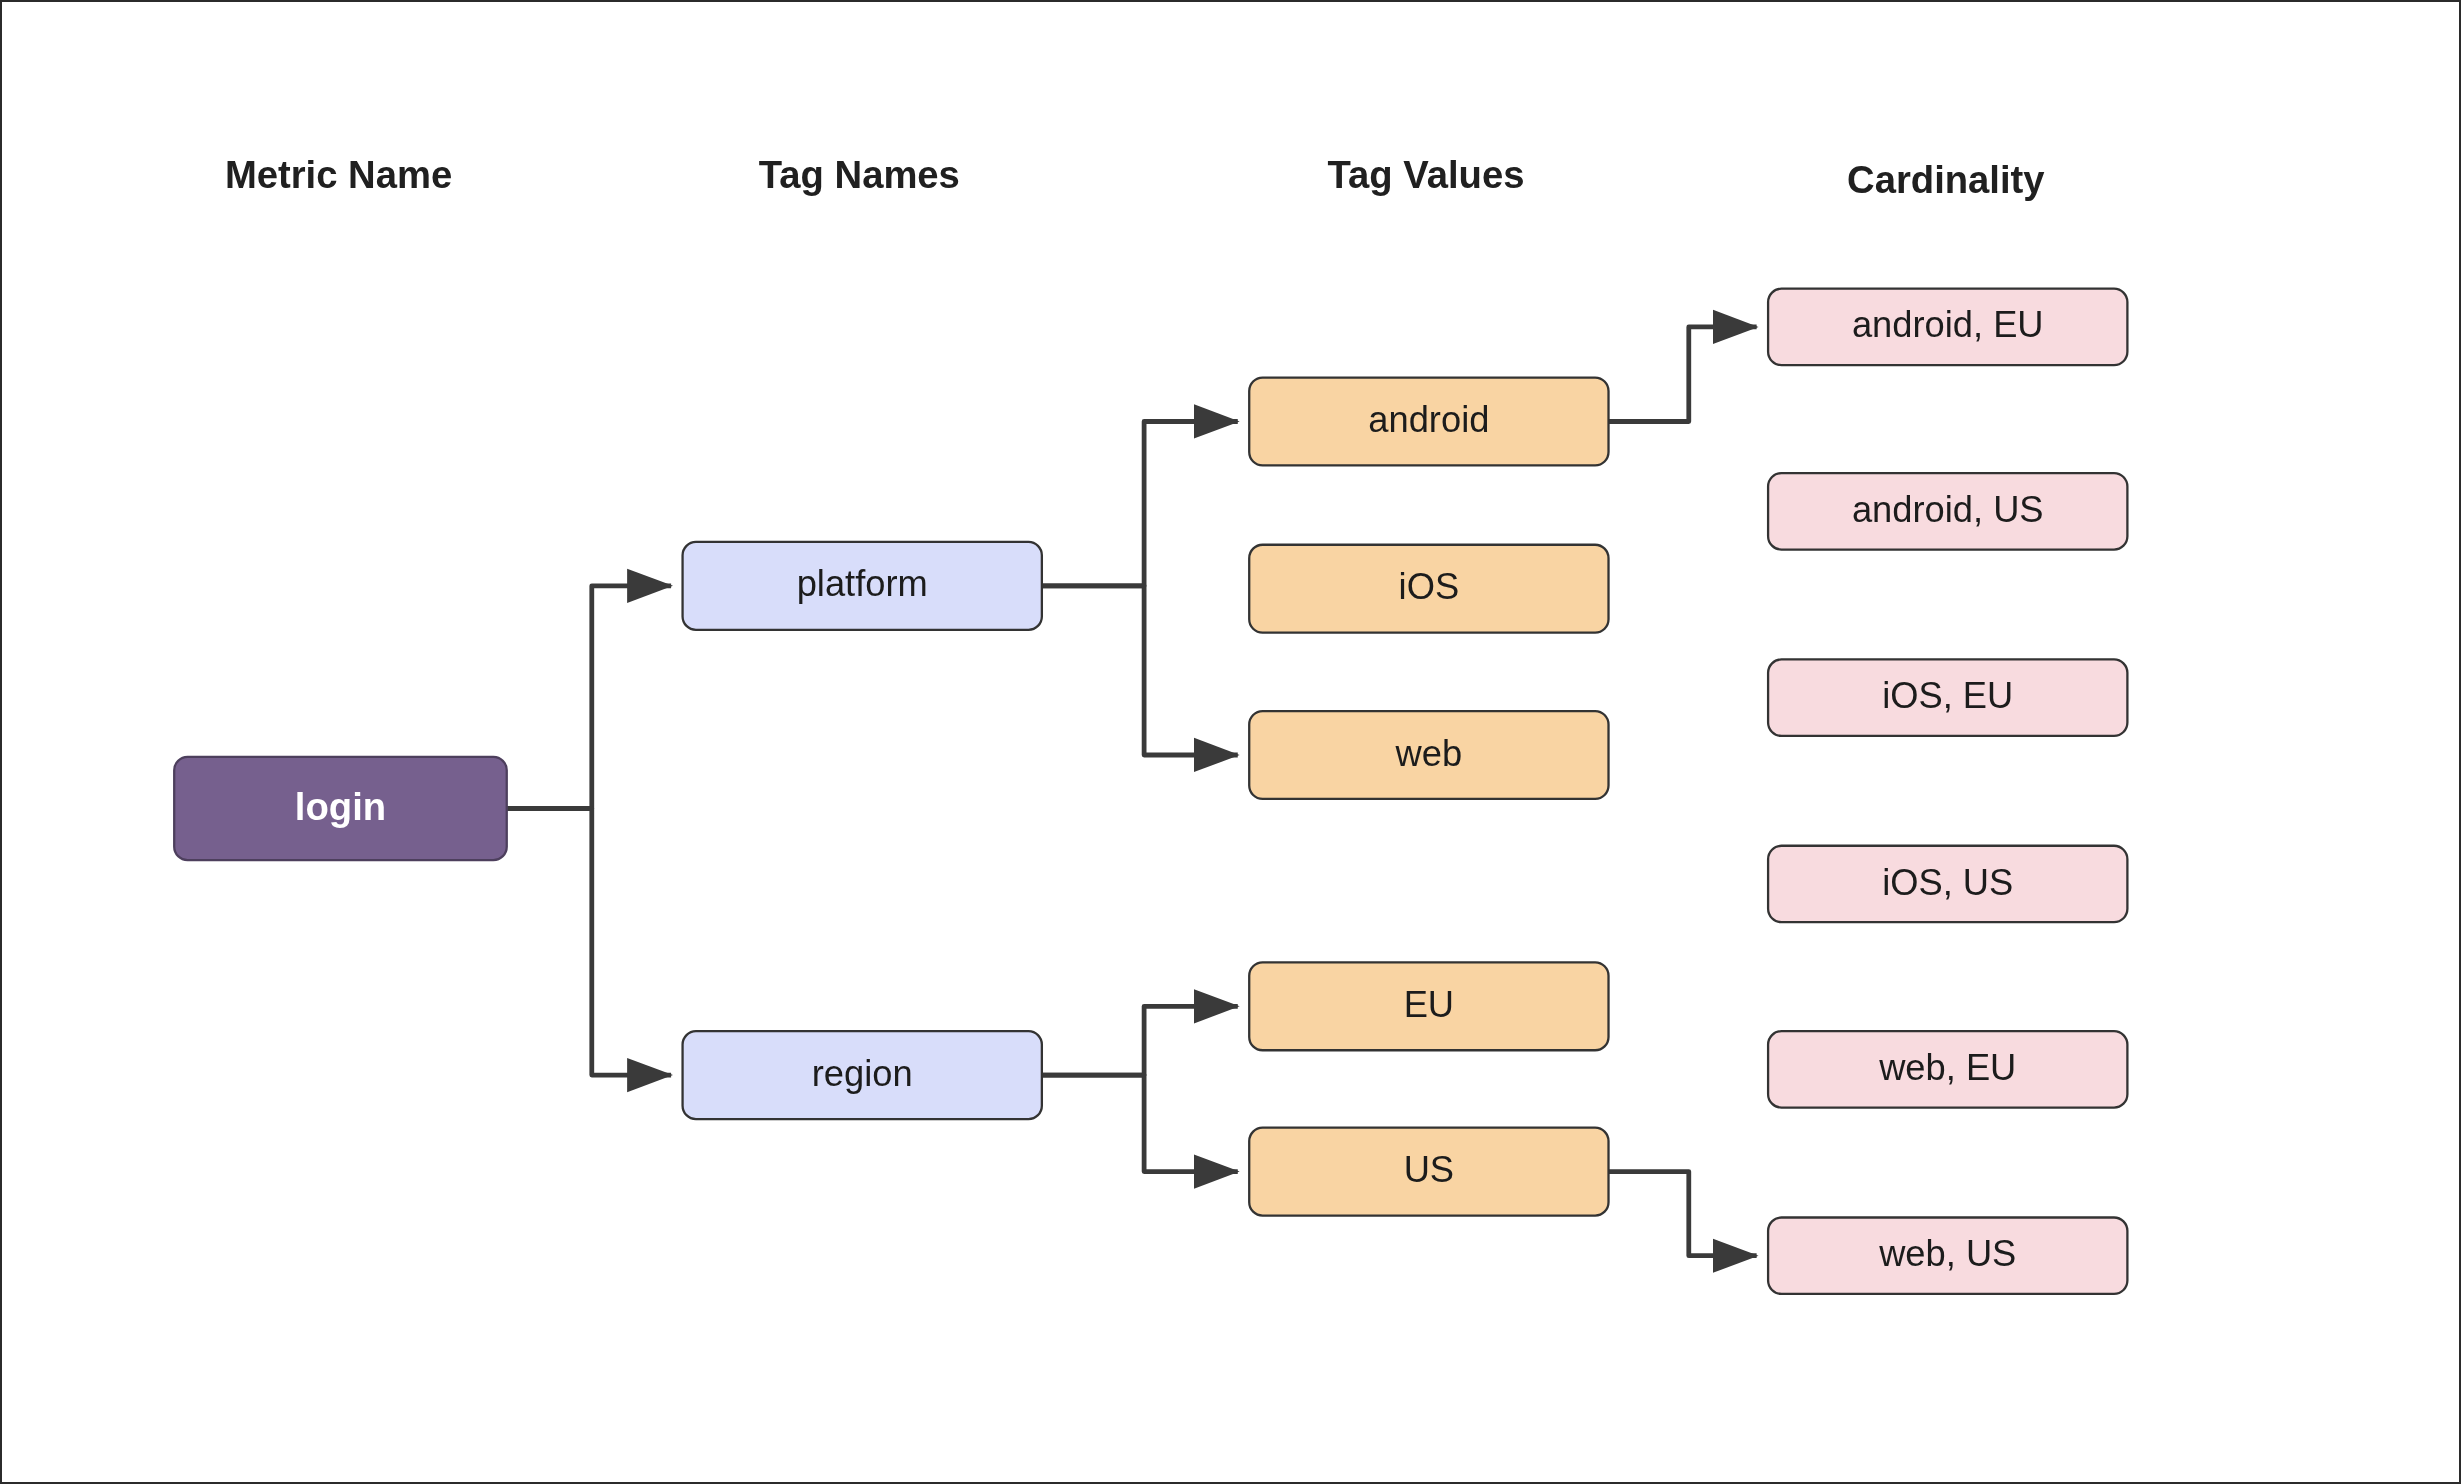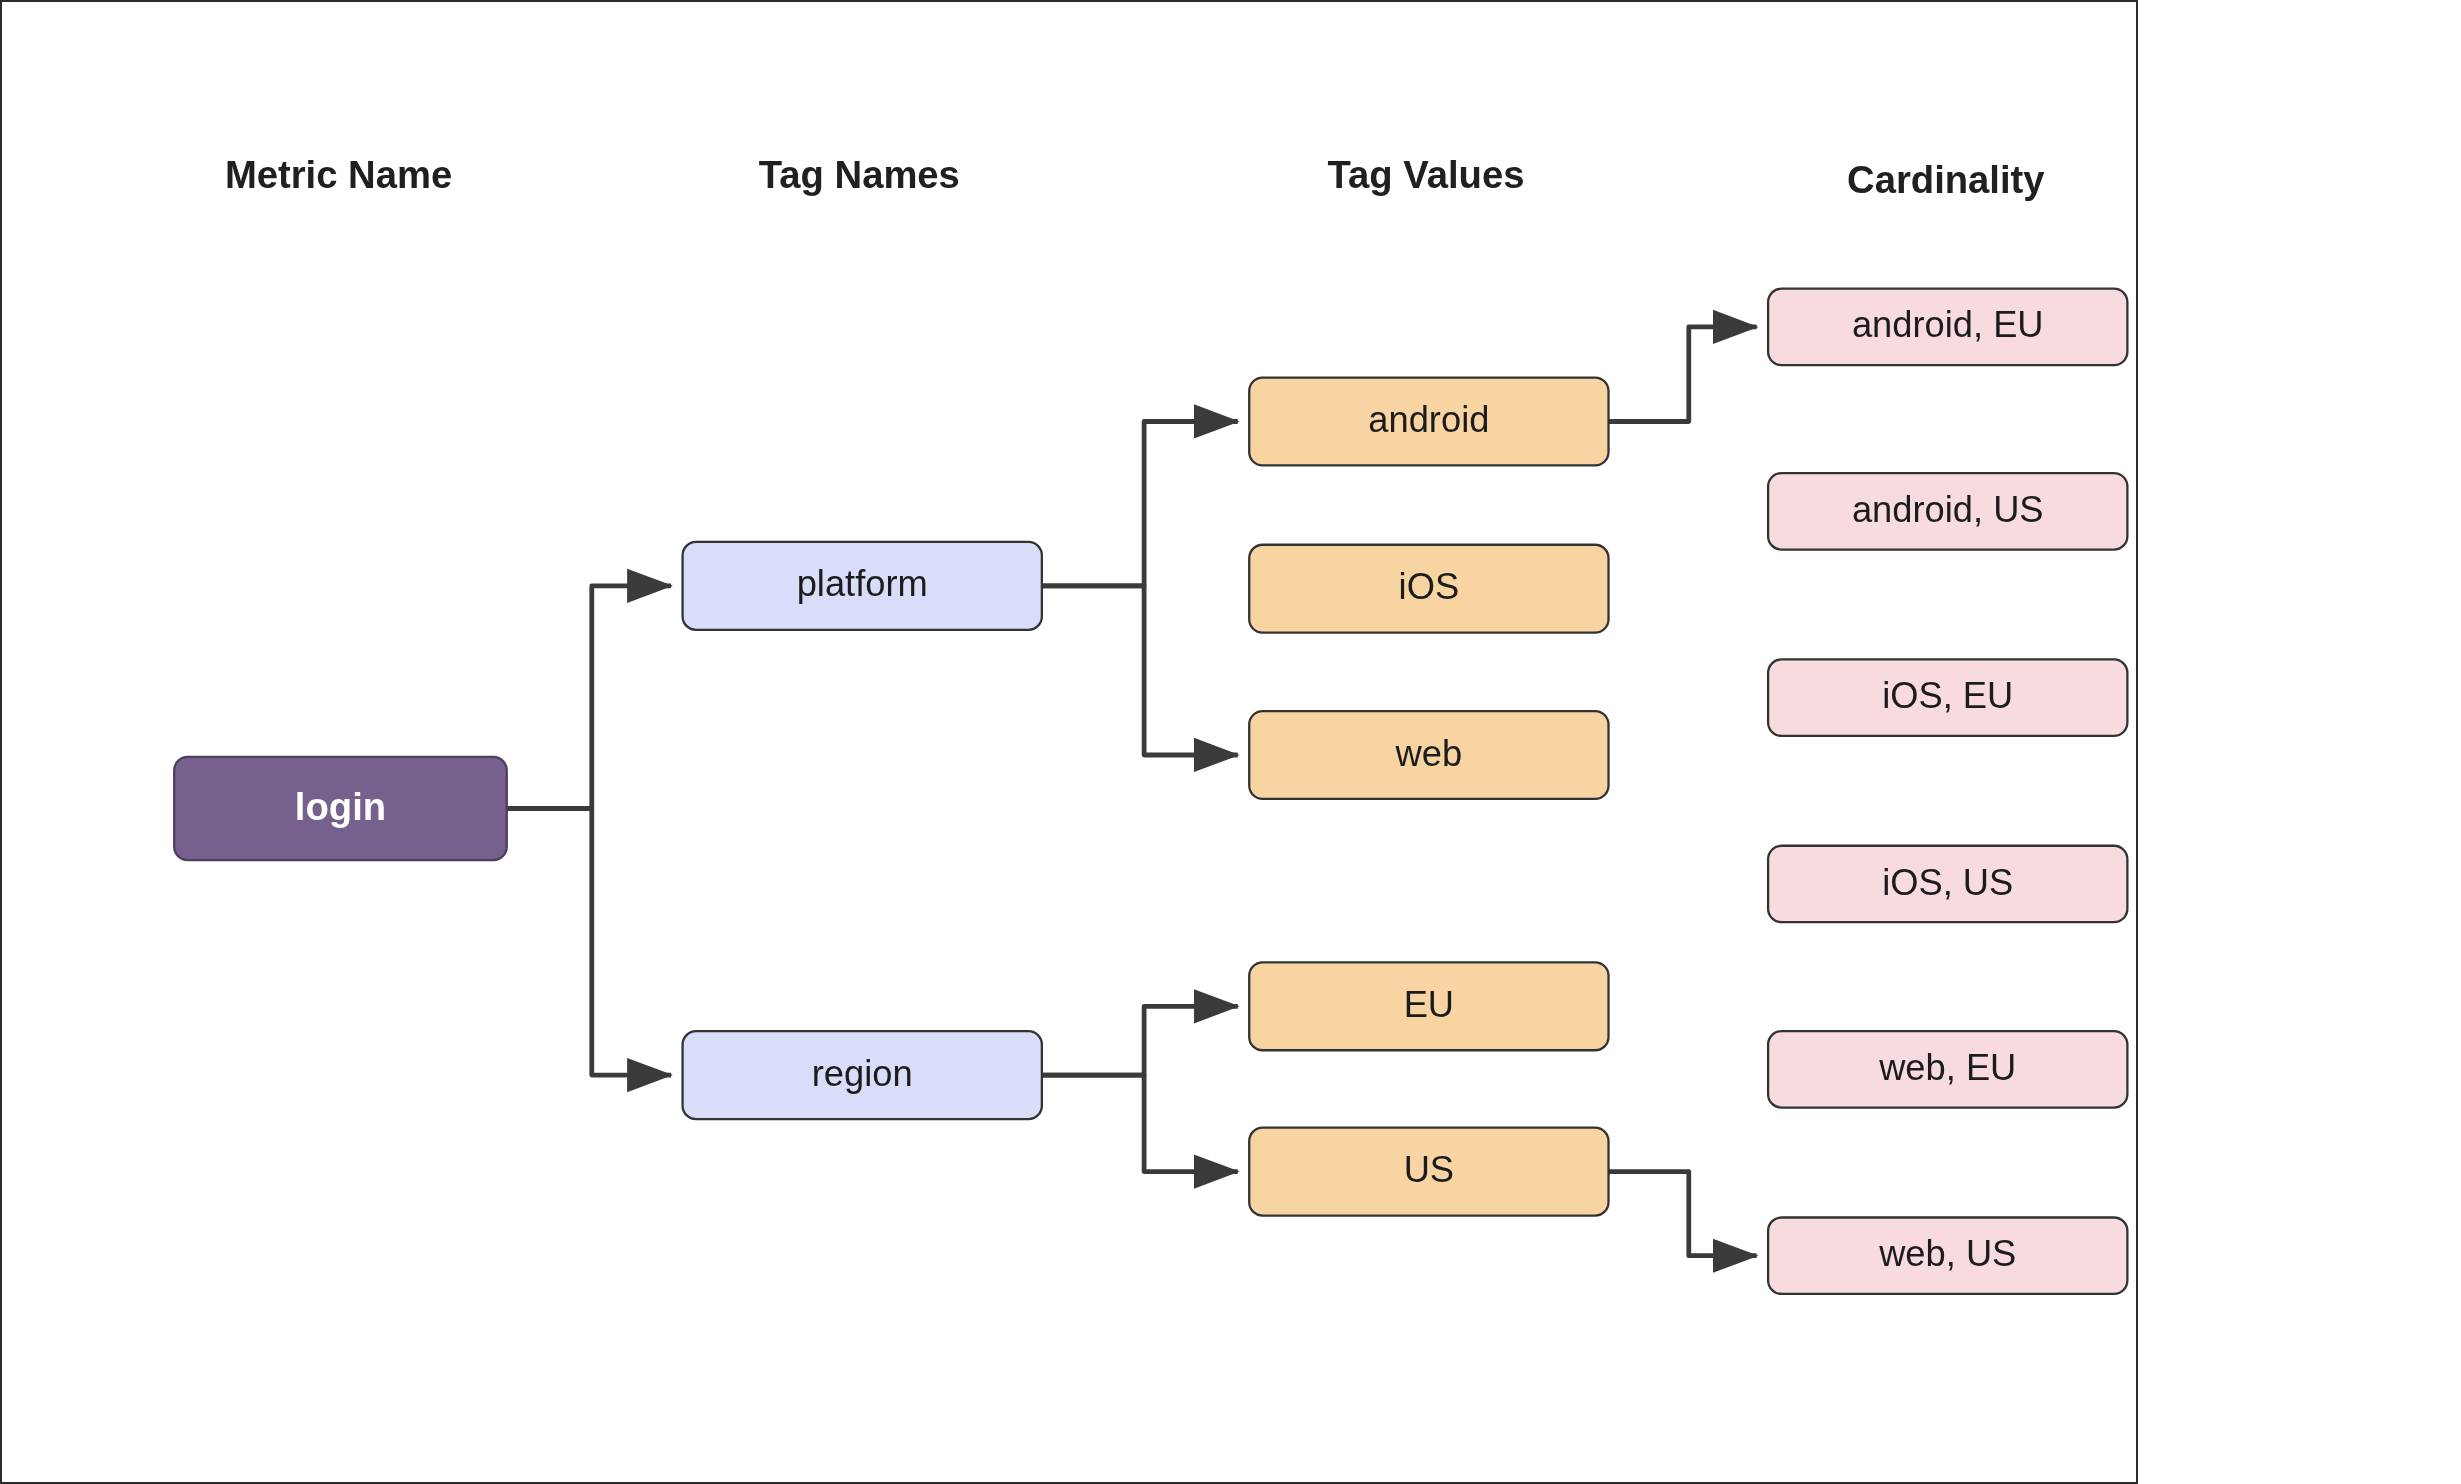--- a/index.html
+++ b/index.html
@@ -9,21 +9,21 @@
     background: #ffffff;
   }
   body {
     width: 2461px;
     height: 1484px;
     font-family: "Liberation Sans", sans-serif;
     overflow: hidden;
   }
   #canvas {
     position: relative;
-    width: 2138px;
+    width: 2461px;
     height: 1484px;
     background: #ffffff;
     box-sizing: border-box;
     border: 2.9px solid #2b2b2b;
   }
   #diagram {
     position: absolute;
     left: 0;
     top: 0;
     width: 2461px;

